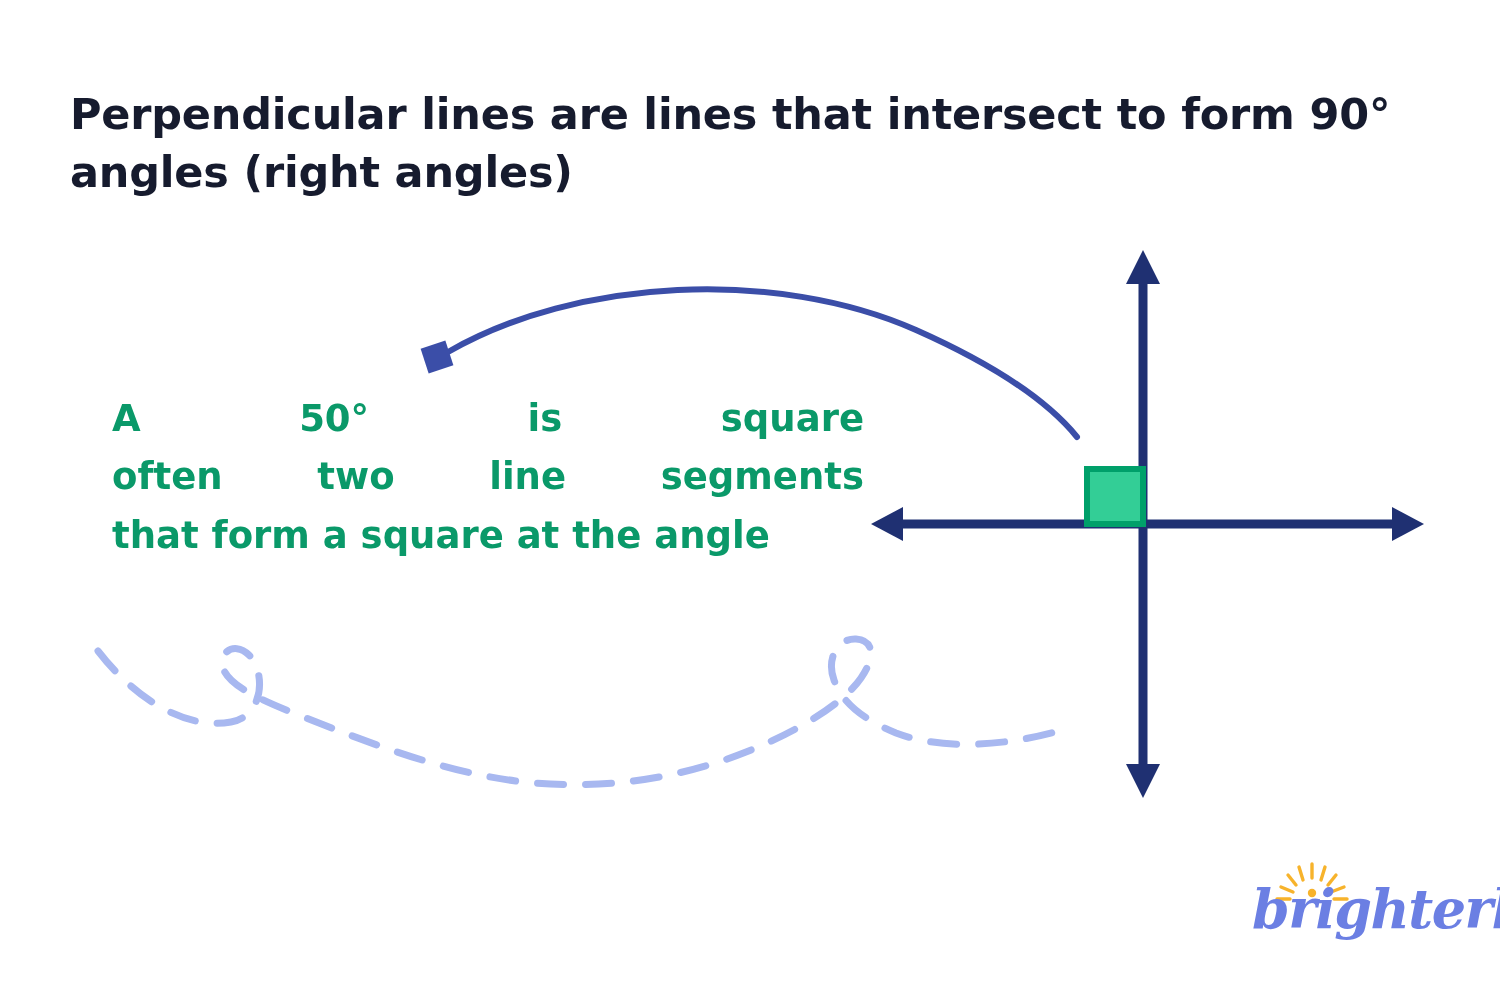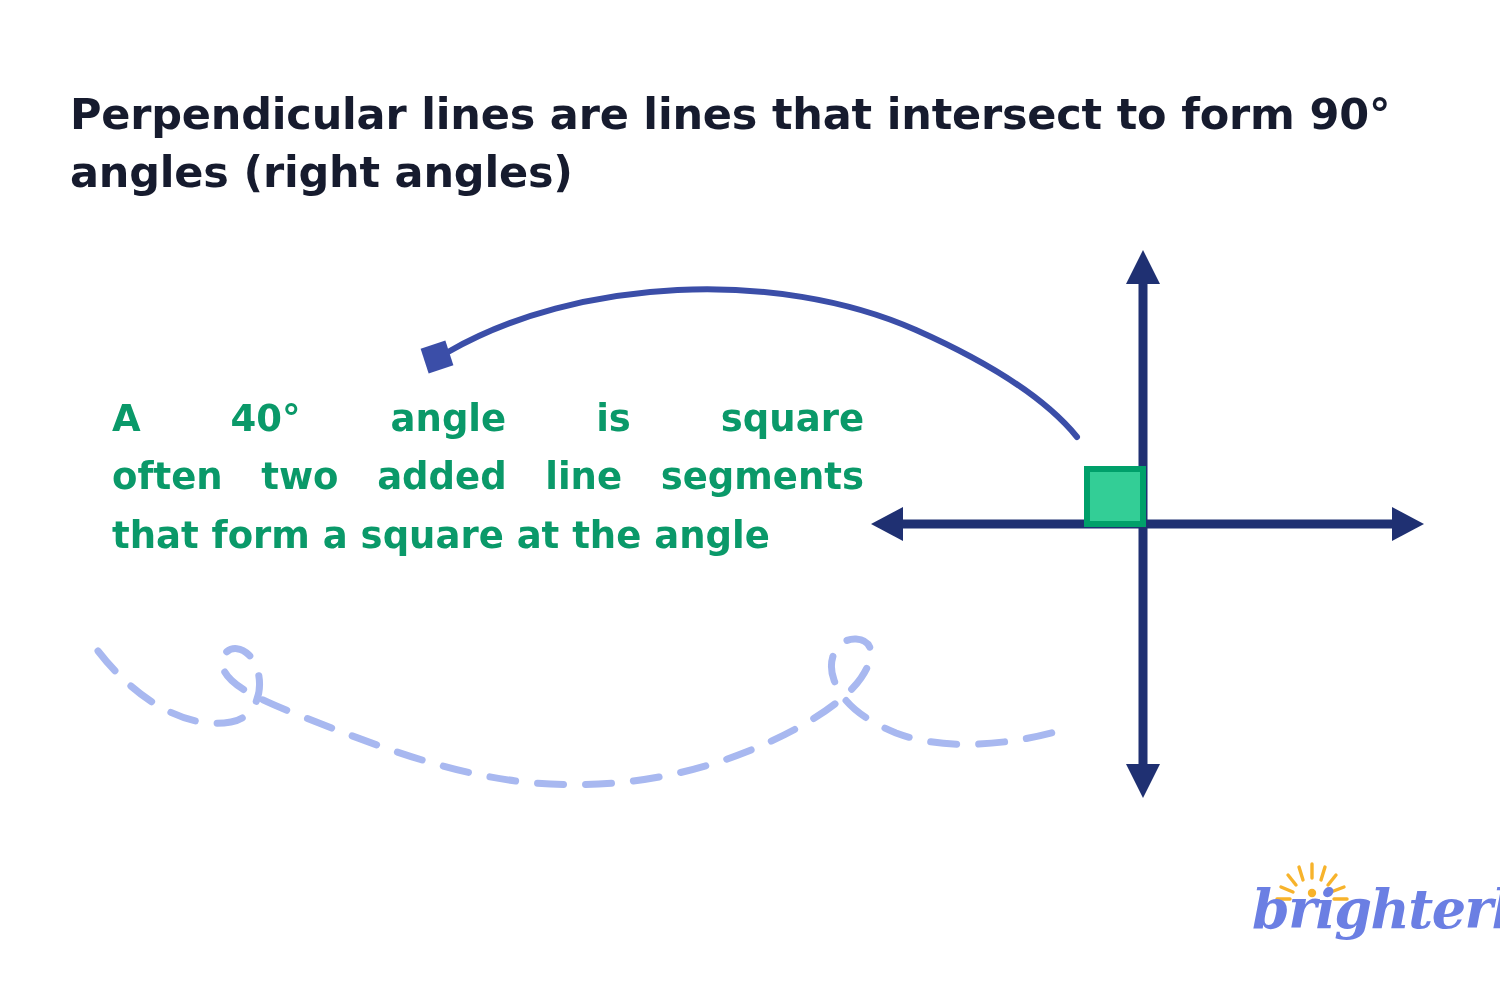--- a/index.html
+++ b/index.html
@@ -135,29 +135,27 @@
       <path d="M 432 352
                C 560 278, 760 268, 900 330
                C 990 370, 1035 405, 1061 437" fill="none" stroke="#3b4ea8" stroke-width="6" stroke-linecap="round"></path>
       <rect x="408" y="344" width="26" height="26" transform="rotate(-18 421 357)" fill="#3b4ea8"></rect>
     </g>
   </svg>
 
   <div id="caption">
     <span class="cline just">
       <span>A</span>
-      <span>40°</span>
-      <span>angle</span>
+      <span>50°</span>
       <span>is</span>
       <span>square</span>
     </span>
     <span class="cline just">
       <span>often</span>
       <span>two</span>
-      <span>added</span>
       <span>line</span>
       <span>segments</span>
     </span>
     <span class="cline">that form a square at the angle</span>
   </div>
 
   <div id="logo">
     <svg width="212" height="92" viewBox="0 0 212 92" style="position:absolute;left:0;top:0;">
       <g stroke="#f7b32b" stroke-width="3.4" stroke-linecap="round" fill="none">
         <line x1="60" y1="2" x2="60" y2="16"></line>

